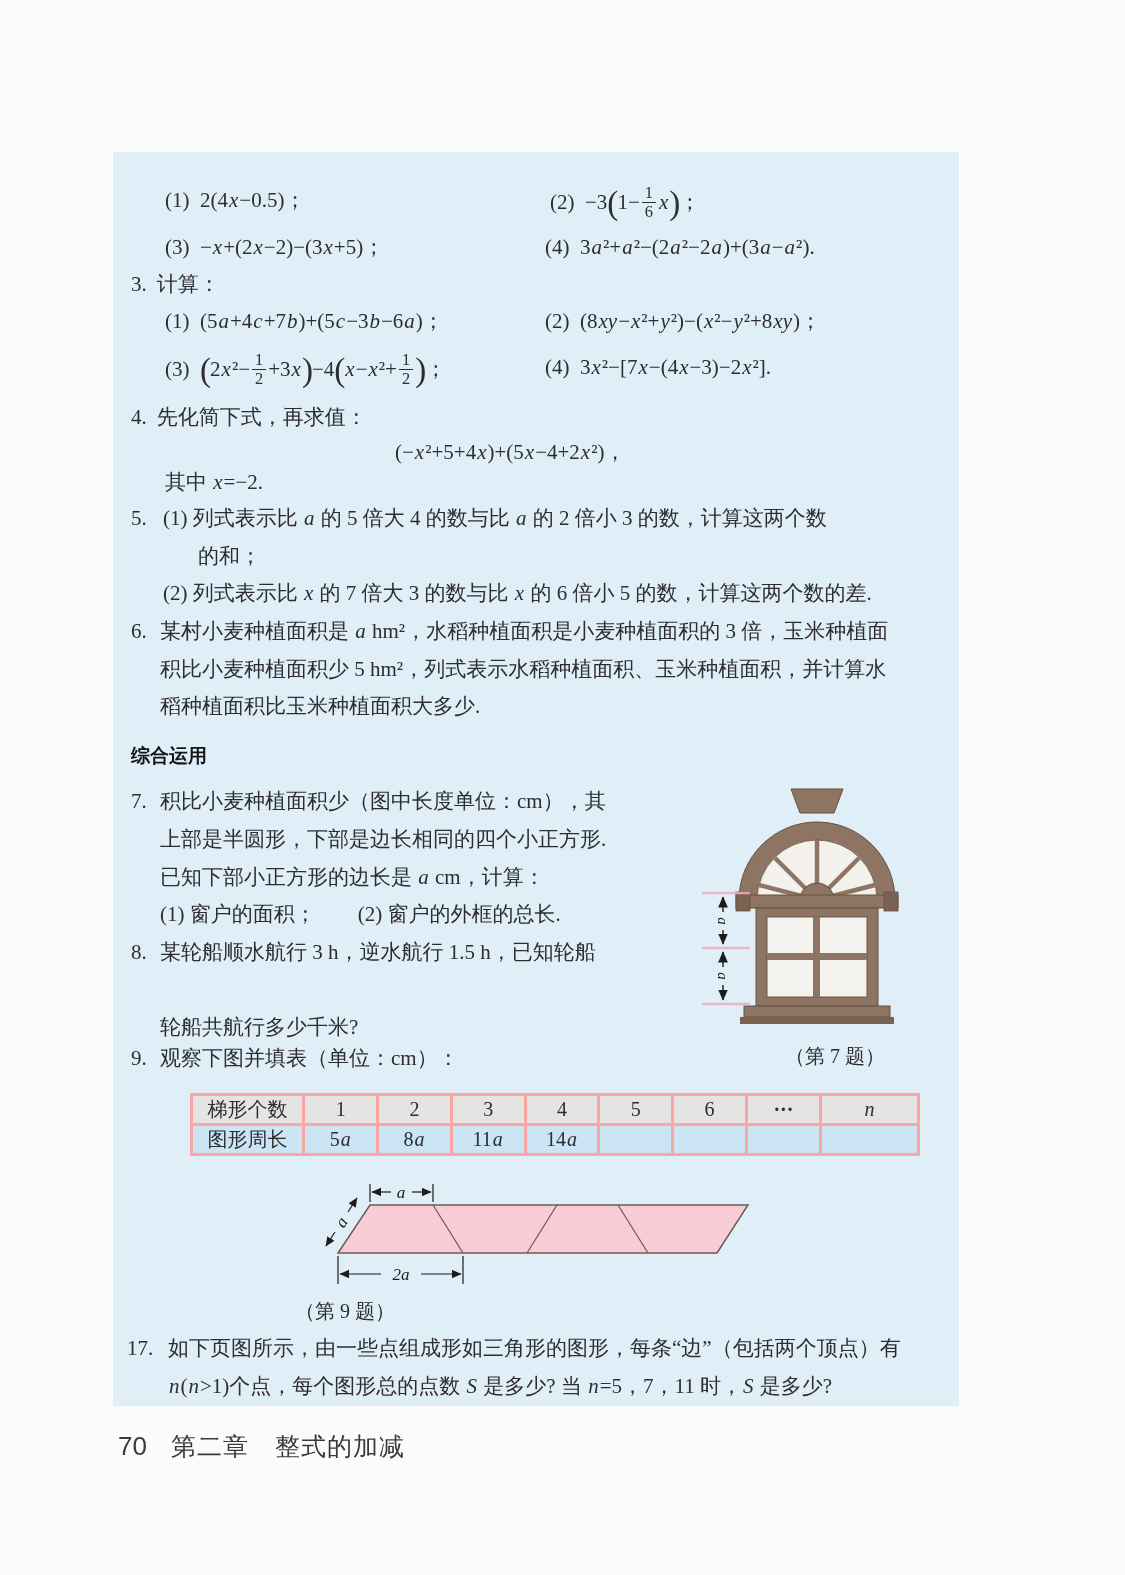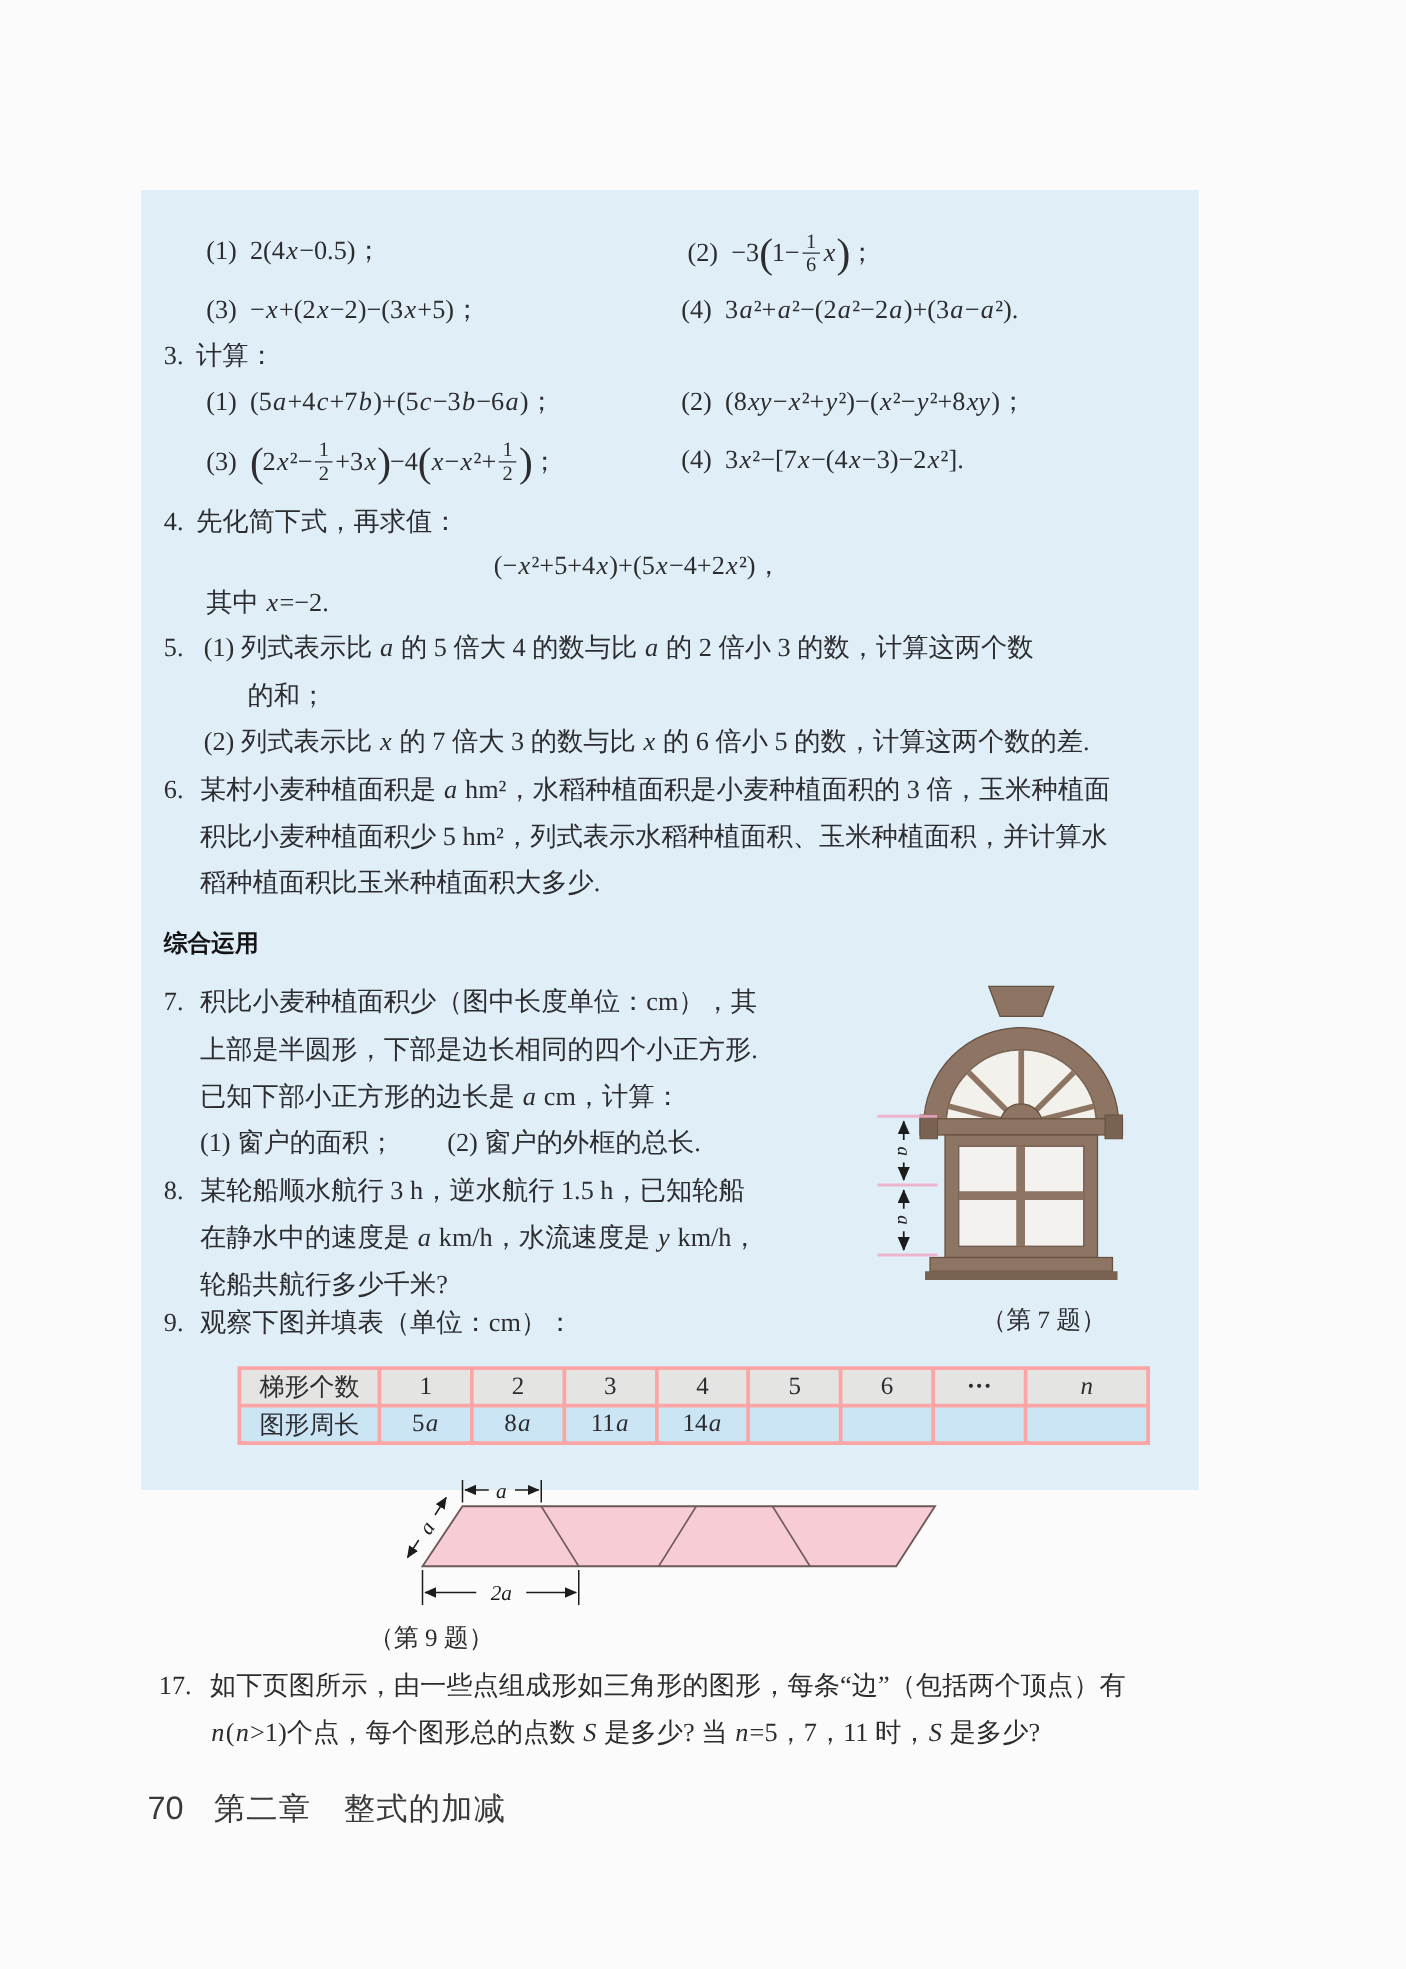--- a/index.html
+++ b/index.html
@@ -3,21 +3,21 @@
 <meta charset="utf-8">
 <style>
   :root{
     --panel-bg:#e0eef8; --page-bg:#fbfbfb; --ink:#2d2d30;
     --tbl-hdr:#e4e4e3; --tbl-row:#cbe5f5; --trap:#f8ccd5; --trap-line:#6d5a58;
     --wood:#8d7463; --wood-dark:#66503f; --wood-mid:#7a6252; --pinkline:#f2aac6;
   }
   html,body{margin:0;padding:0;}
   body{width:1125px;height:1575px;background:var(--page-bg);position:relative;
        font-family:"Liberation Serif","DejaVu Serif",serif;color:var(--ink);}
-  .panel{position:absolute;left:113px;top:152px;width:846px;height:1040px;background:var(--panel-bg);}
+  .panel{position:absolute;left:113px;top:152px;width:846px;height:1254px;background:var(--panel-bg);}
   .line{position:absolute;font-size:21px;line-height:30px;white-space:pre;}
   .num{display:inline-block;}
   .ttl{padding-left:10px;}
   i{font-style:italic;padding:0 1px;}
   .fr{display:inline-block;vertical-align:middle;text-align:center;font-size:0.78em;line-height:1.12;margin:0 2px;transform:translateY(-1px);}
   .fr .n{display:block;border-bottom:1.4px solid var(--ink);padding:0 3px;}
   .fr .d{display:block;padding:0 3px;}
   .bp{font-size:158%;line-height:0;vertical-align:-0.16em;letter-spacing:-1px;}
   .section-head{position:absolute;font-family:"Liberation Sans","DejaVu Sans",sans-serif;
       font-size:19px;font-weight:bold;color:#141414;line-height:32px;white-space:pre;}
@@ -66,21 +66,20 @@
   <div class="section-head" style="top:588px;left:18px">综合运用</div>
 
   <div class="line" style="top:634px;left:18px">7.</div>
   <div class="line" style="top:634px;left:47px">积比小麦种植面积少（图中长度单位：cm），其</div>
   <div class="line" style="top:672px;left:47px">上部是半圆形，下部是边长相同的四个小正方形.</div>
   <div class="line" style="top:710px;left:47px">已知下部小正方形的边长是 <i>a</i> cm，计算：</div>
   <div class="line" style="top:747px;left:47px">(1) 窗户的面积；　　(2) 窗户的外框的总长.</div>
 
   <div class="line" style="top:785px;left:18px">8.</div>
   <div class="line" style="top:785px;left:47px">某轮船顺水航行 3 h，逆水航行 1.5 h，已知轮船</div>
-  <div class="line" style="top:823px;left:47px">在静水中的速度是 <i>a</i> km/h，水流速度是 <i>y</i> km/h，</div>
   <div class="line" style="top:860px;left:47px">轮船共航行多少千米?</div>
 
   <div class="line" style="top:891px;left:18px">9.</div>
   <div class="line" style="top:891px;left:47px">观察下图并填表（单位：cm）：</div>
 
   <div class="caption" style="top:890px;left:672px">（第 7 题）</div>
 
   <svg class="figure" style="left:587px;top:634px" width="230" height="259" viewBox="0 0 230 259">
     <defs>
       <marker id="ah" markerWidth="9" markerHeight="8" refX="7.5" refY="3.5" orient="auto-start-reverse">

